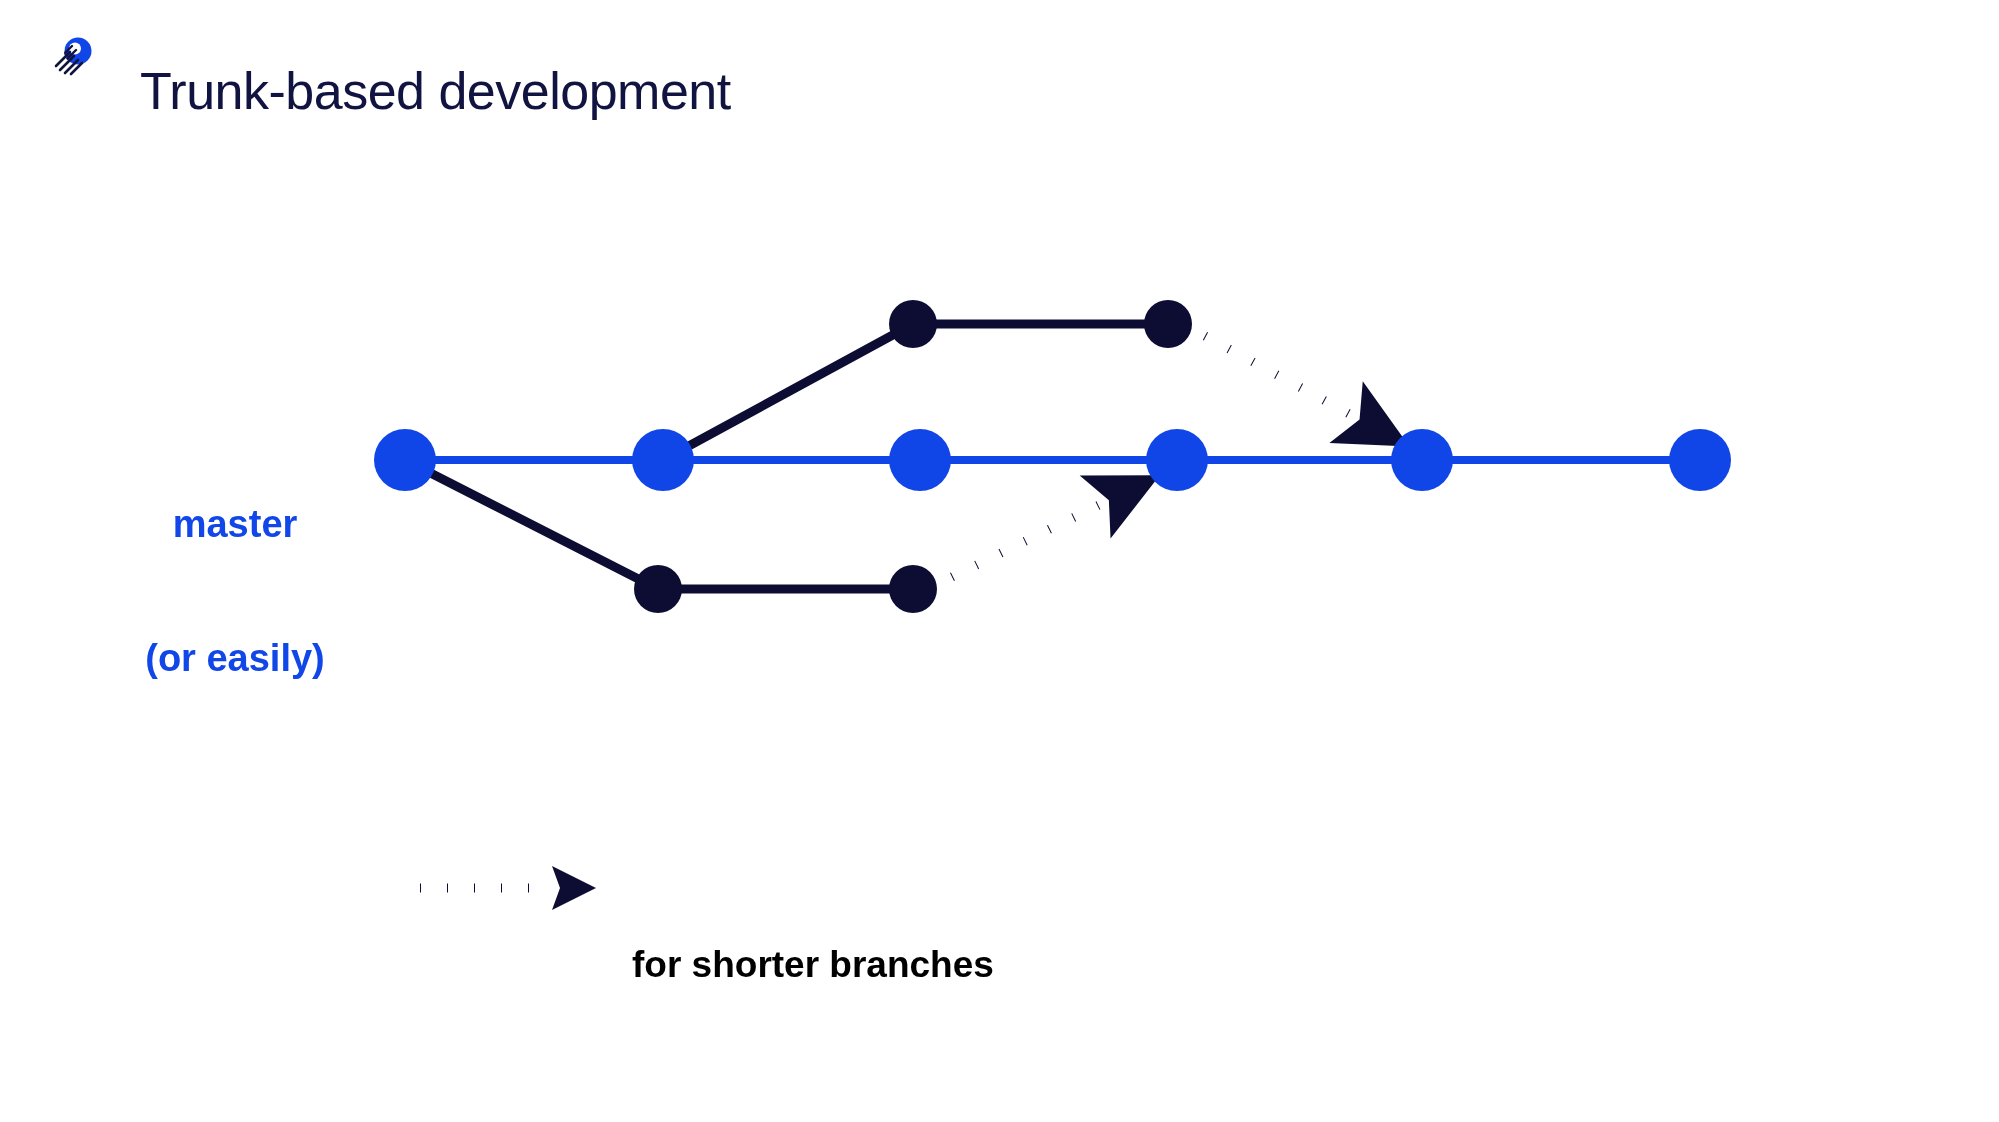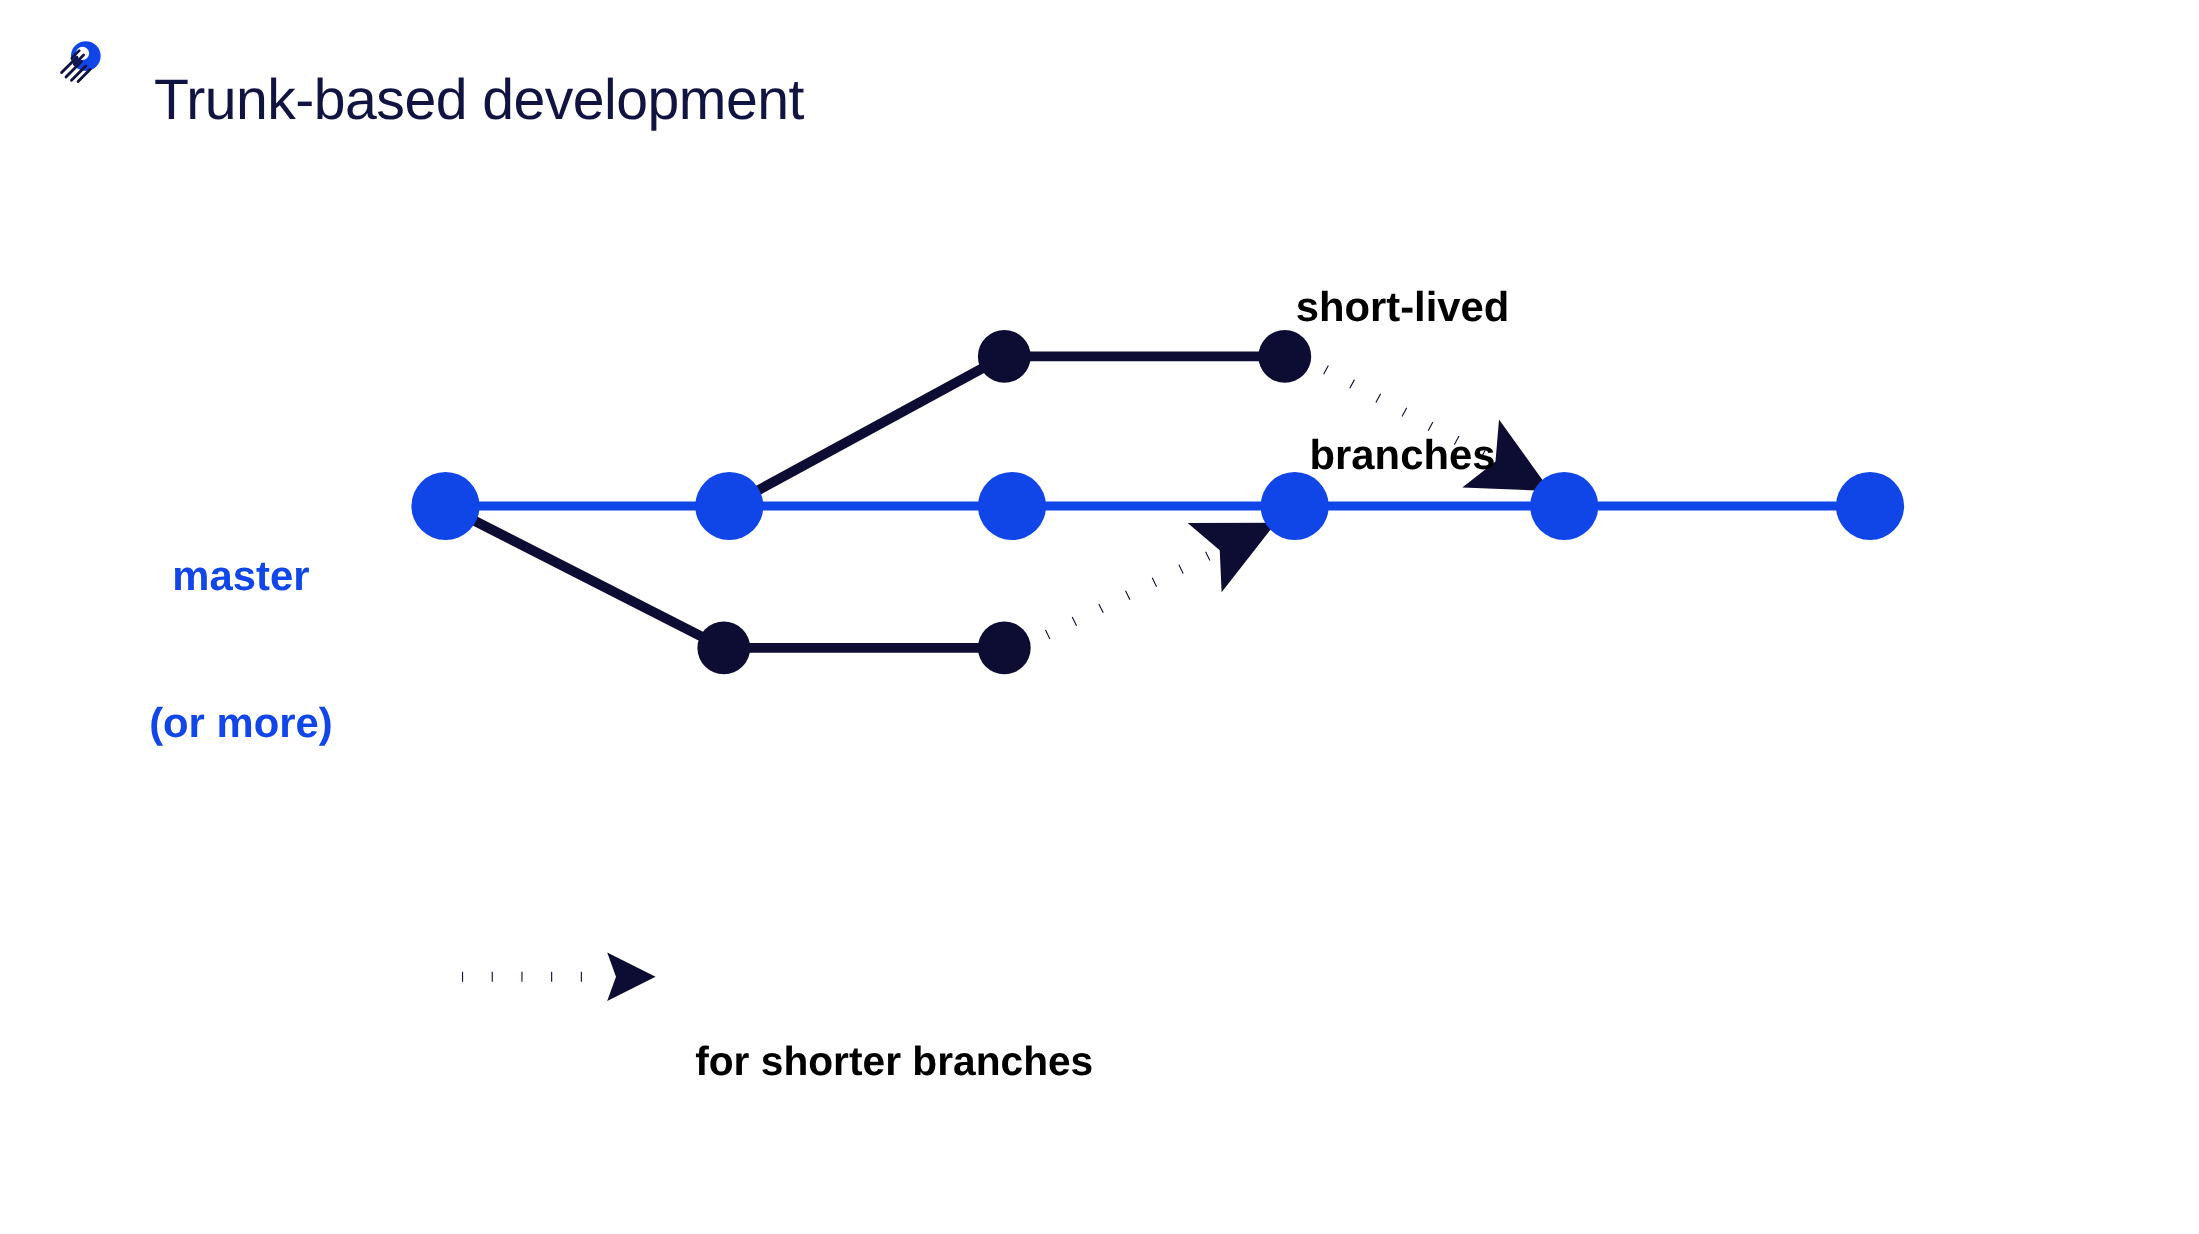--- a/index.html
+++ b/index.html
@@ -61,21 +61,21 @@
   }
 
   
   .diagram-label {
     position: absolute;
     font-weight: bold;
     line-height: 1.18;
     white-space: pre;
   }
   #master-label {
-    left: 104px;
+    left: 120px;
     top: 412px;
     width: 230px;
     text-align: center;
     font-size: 38px;
     color: #1146e8;
   }
   #short-lived-label {
     left: 1110px;
     top: 168px;
     width: 330px;
@@ -173,25 +173,21 @@
     </g>
 
     <g>
       <line x1="420" y1="888" x2="552" y2="888" stroke="#0d0d33" stroke-width="9" stroke-linecap="butt" stroke-dasharray="1 26"></line>
       <path d="M552,866 L596,888 L552,910 L560,888 Z" fill="#0d0d33"></path>
     </g>
   </svg>
 
   <div id="master-label" class="diagram-label">
     <span class="legend-line">master</span>
-    <span class="legend-line">(or more)</span>
+    <span class="legend-line">(or easily)</span>
   </div>
 
-  <div id="short-lived-label" class="diagram-label">
-    <span class="legend-line">short-lived</span>
-    <span class="legend-line">branches</span>
-  </div>
 
   <div id="legend-text" class="diagram-label">
     <span class="legend-line">for shorter branches</span>
   </div>
 
 </div>
 
 </body></html>

